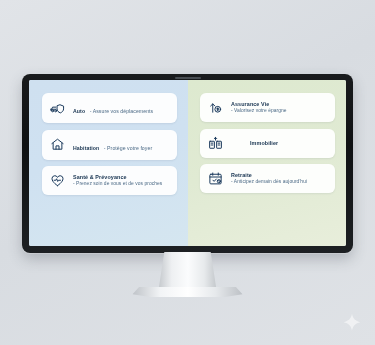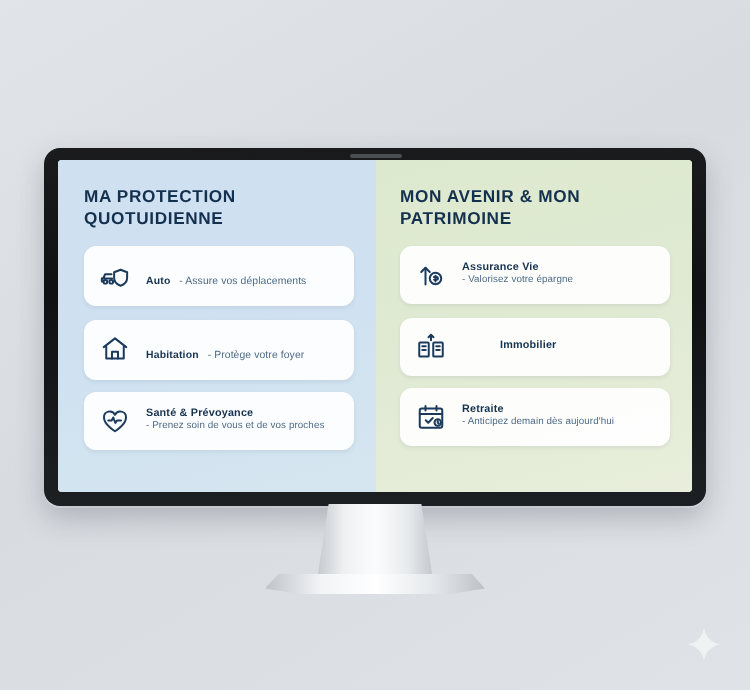--- a/index.html
+++ b/index.html
@@ -92,21 +92,20 @@
 </style>
 </head>
 <body>
 
 <div id="scene">
 
   <div class="monitor">
     <div class="screen">
 
       <div class="panel panel-left">
-        <div class="panel-title">MA PROTECTION QUOTUIDIENNE</div>
 
         <div class="card inline">
           <span class="card-icon">
             <svg viewBox="0 0 24 24" fill="none" stroke="currentColor" stroke-width="1.6" stroke-linecap="round" stroke-linejoin="round">
               <path d="M1.5 13.2h8.2M2.6 13.2l1.5-3.4h5.1"></path>
               <path d="M1.5 13.2v2.4h1.2"></path>
               <circle cx="4.3" cy="15.8" r="1.5"></circle>
               <circle cx="9" cy="15.8" r="1.5"></circle>
               <path d="M16.5 6.2l5.2 2v4.4c0 3.1-2.3 5.4-5.2 6.4-2.9-1-5.2-3.3-5.2-6.4V8.2z"></path>
             </svg>
@@ -139,21 +138,20 @@
             </svg>
           </span>
           <span class="card-text">
             <div class="card-title">Santé &amp; Prévoyance</div>
             <div class="card-sub">- Prenez soin de vous et de vos proches</div>
           </span>
         </div>
       </div>
 
       <div class="panel panel-right">
-        <div class="panel-title">MON AVENIR &amp; MON PATRIMOINE</div>
 
         <div class="card">
           <span class="card-icon">
             <svg viewBox="0 0 24 24" fill="none" stroke="currentColor" stroke-width="1.6" stroke-linecap="round" stroke-linejoin="round">
               <path d="M7.6 19.5V6.4"></path>
               <path d="M4.2 9.6l3.4-3.4 3.4 3.4"></path>
               <circle cx="15.6" cy="14.8" r="4.6"></circle>
               <path d="M15.6 12.5v4.6M14.3 13.6h2.2a1.1 1.1 0 0 1 0 2.2h-2"></path>
             </svg>
           </span>

